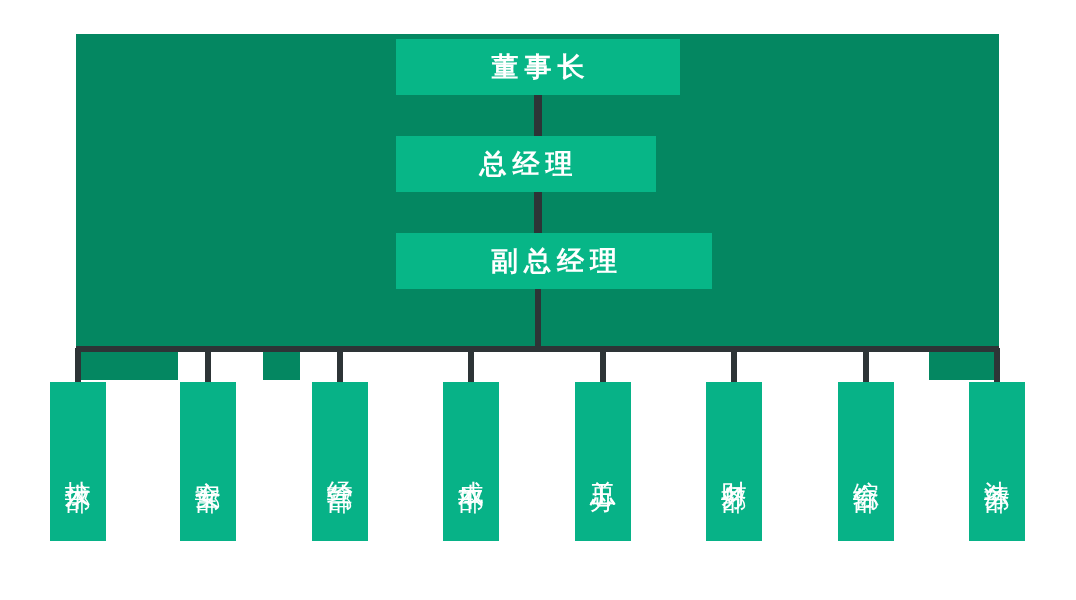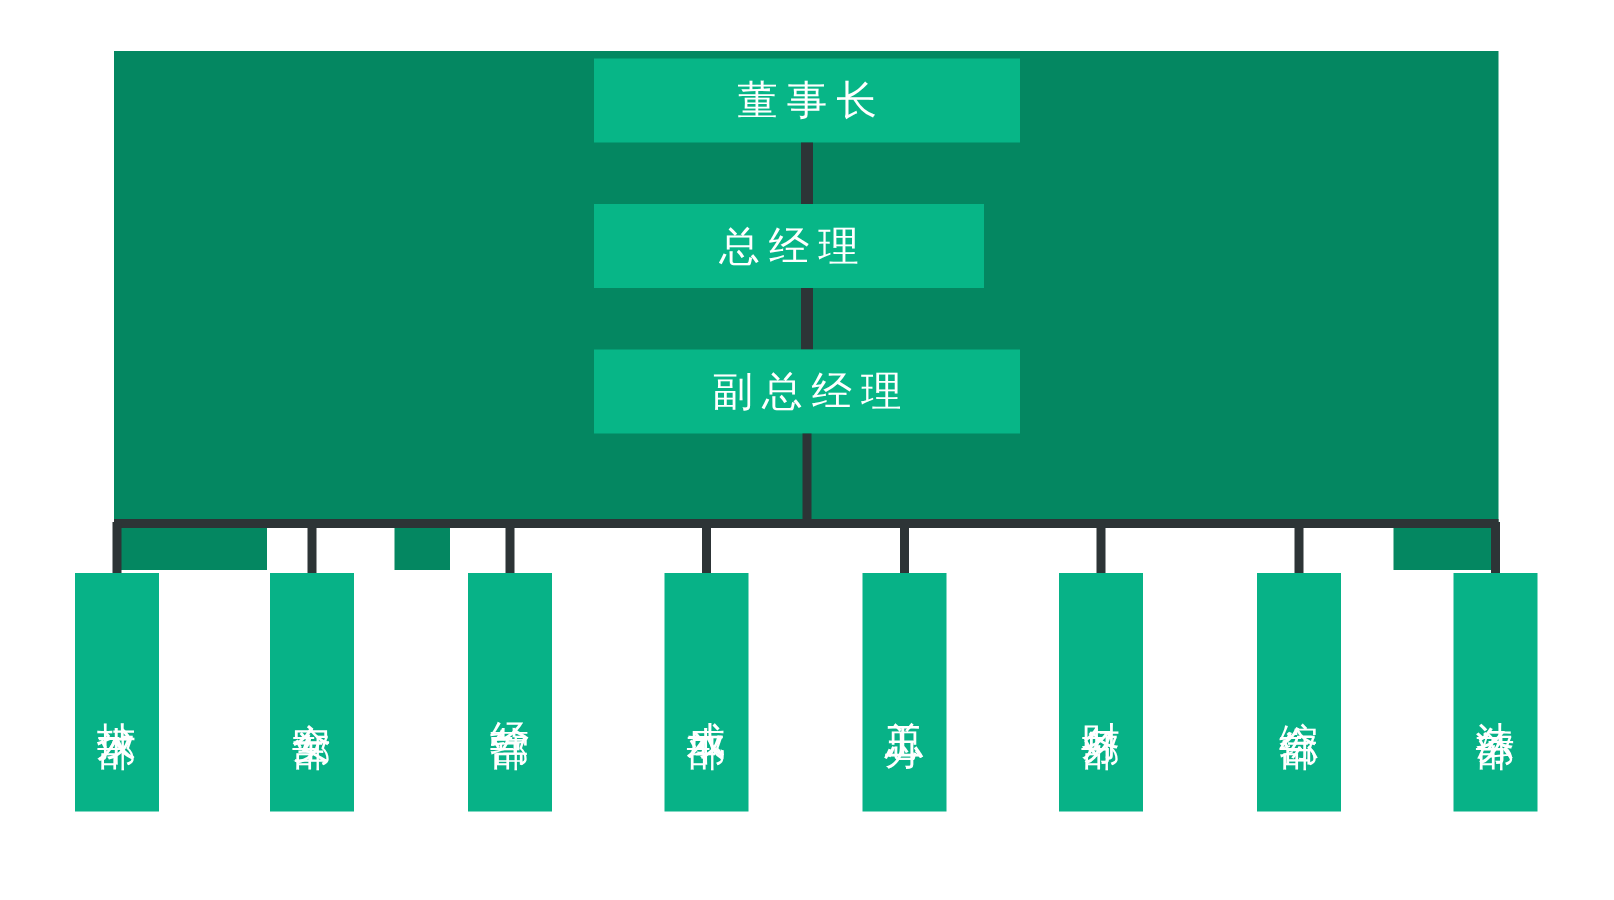--- a/index.html
+++ b/index.html
@@ -43,29 +43,29 @@
   .panel-tab.tab-c { left: 929px; width: 70px;  }
 
   
   .node-box {
     position: absolute;
     background: #07B687;
     display: flex;
     align-items: center;
     justify-content: center;
     color: #ffffff;
-    font-weight: normal;
+    font-weight: bold;
     letter-spacing: 6px;
     text-indent: 6px;
     font-size: 27px;
     line-height: 1;
   }
   .node-chairman { left: 396px; top: 39px;  width: 284px; height: 56px; }
   .node-gm       { left: 396px; top: 136px; width: 260px; height: 56px; }
-  .node-vgm      { left: 396px; top: 233px; width: 284px; height: 56px; }
+  .node-vgm      { left: 396px; top: 233px; width: 316px; height: 56px; }
 
   
   .v-link {
     position: absolute;
     left: 534px;
     width: 8px;
     background: #2D3436;
   }
   .link-1 { top: 95px;  height: 41px; }
   .link-2 { top: 192px; height: 41px; }

